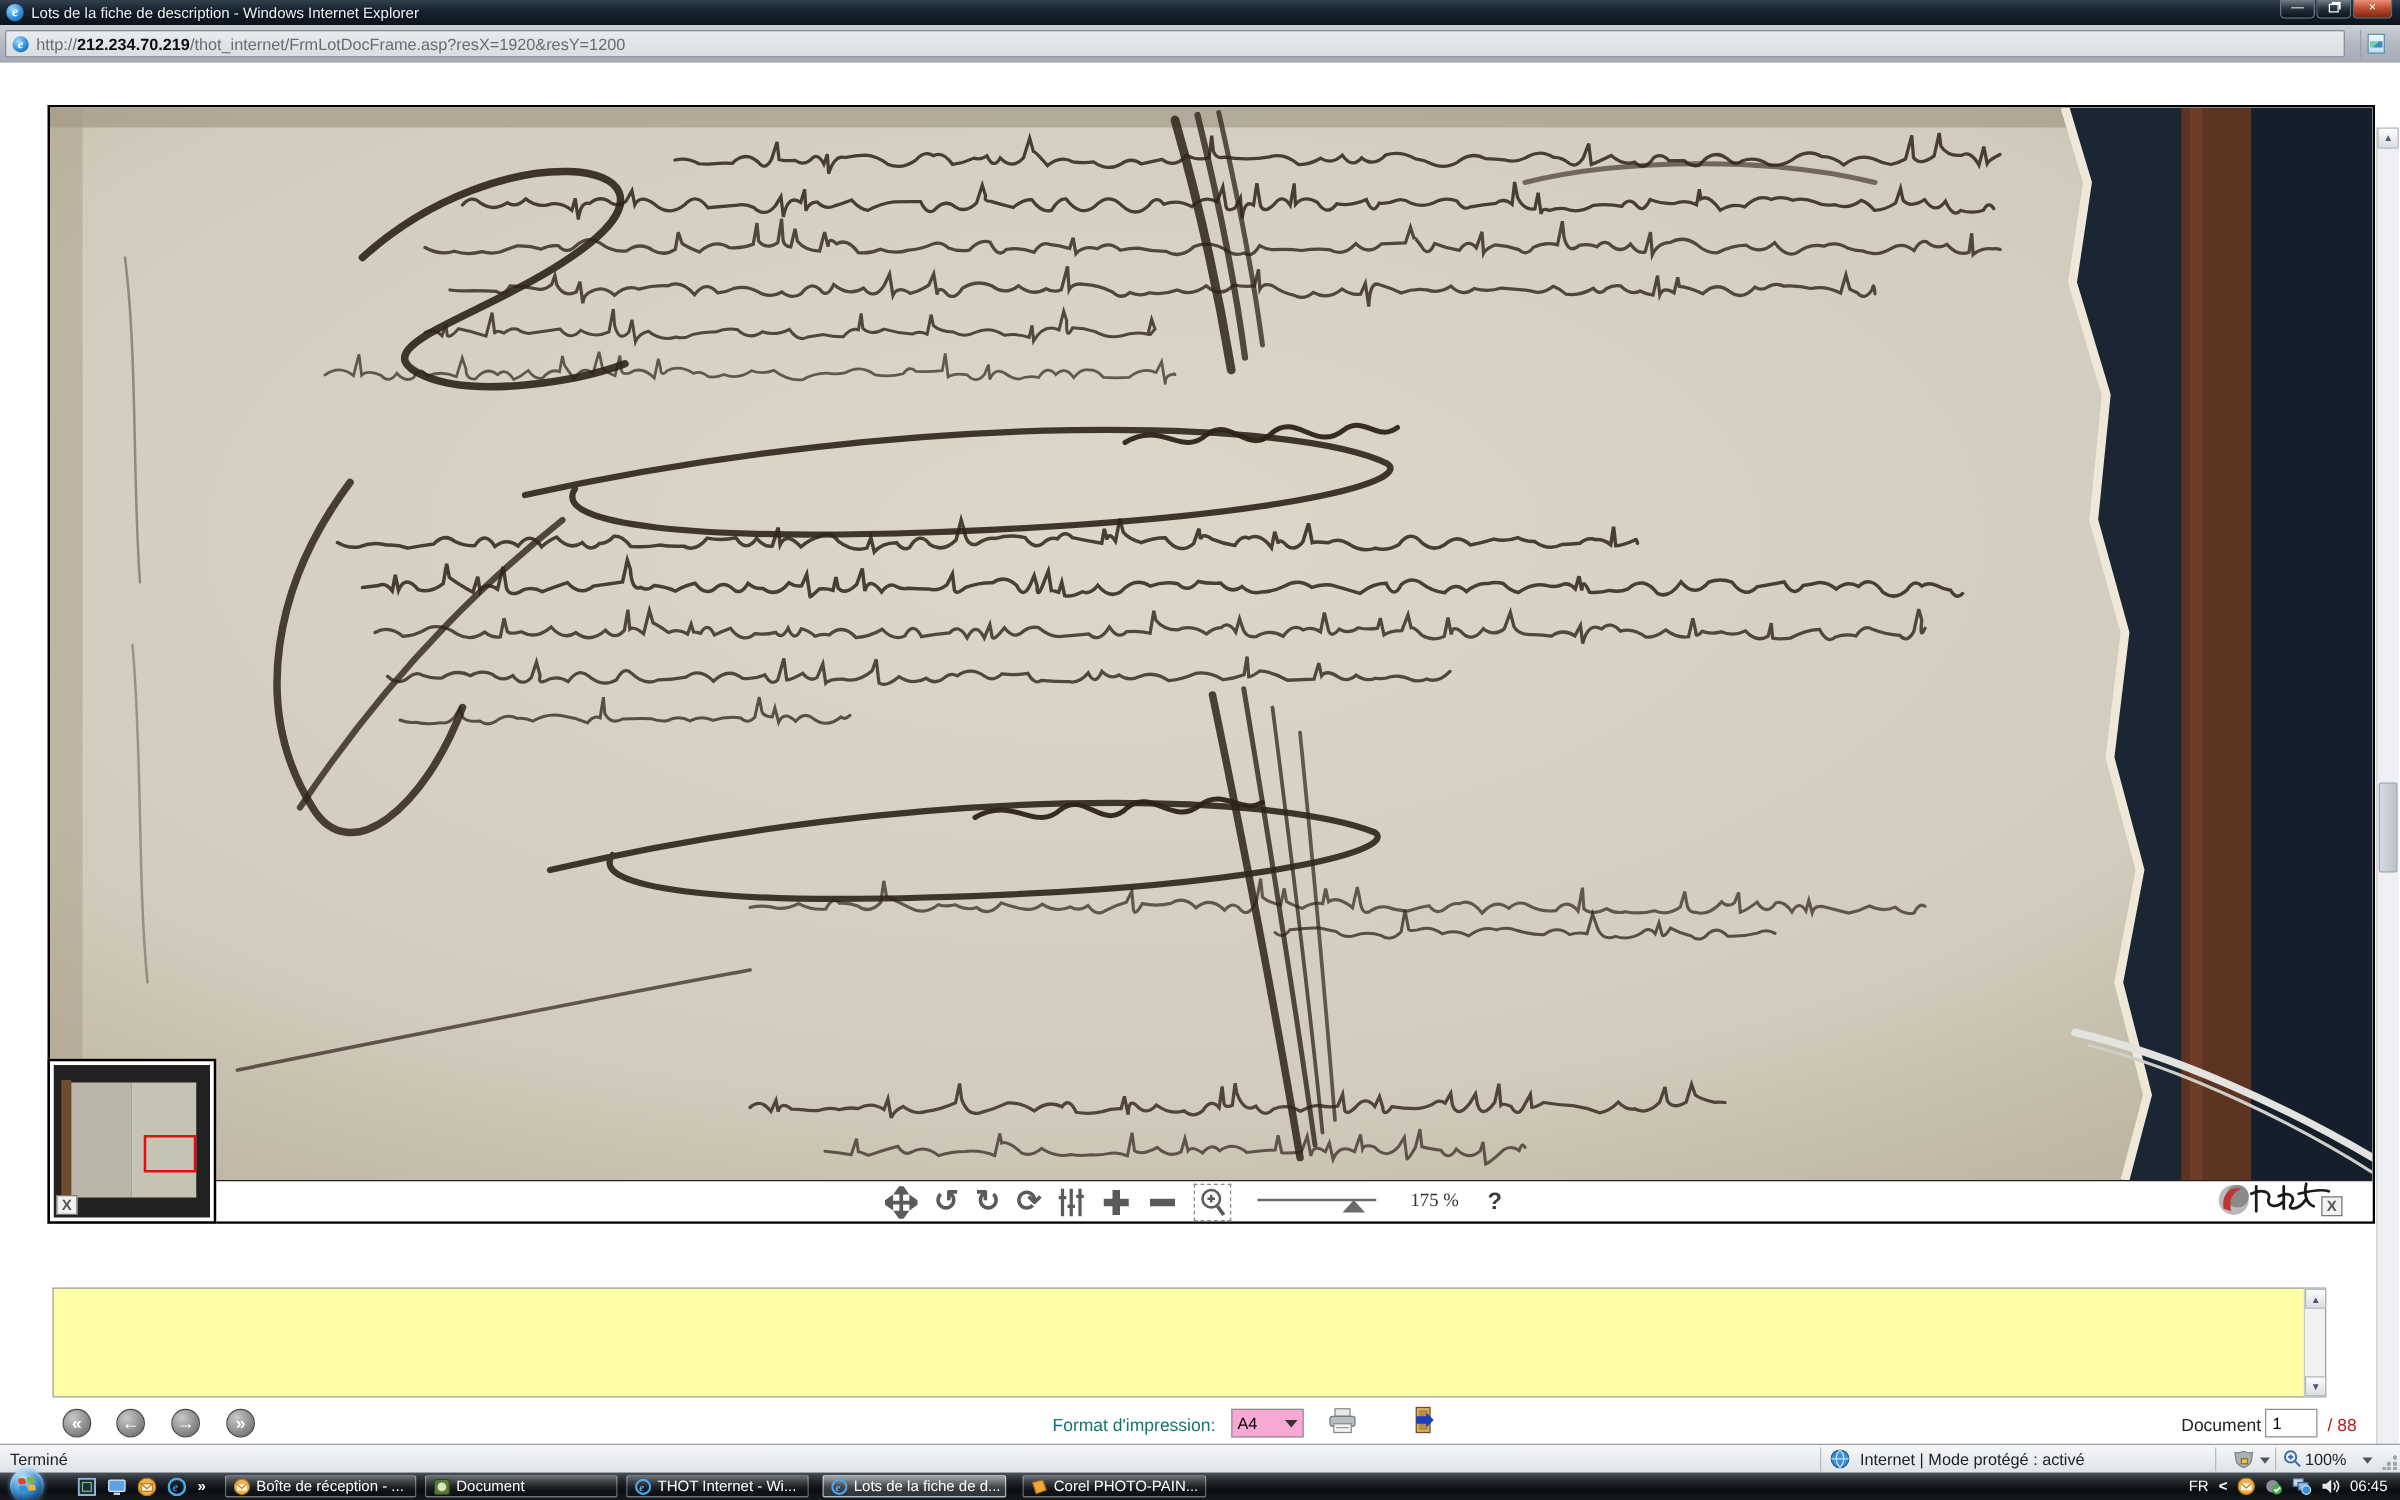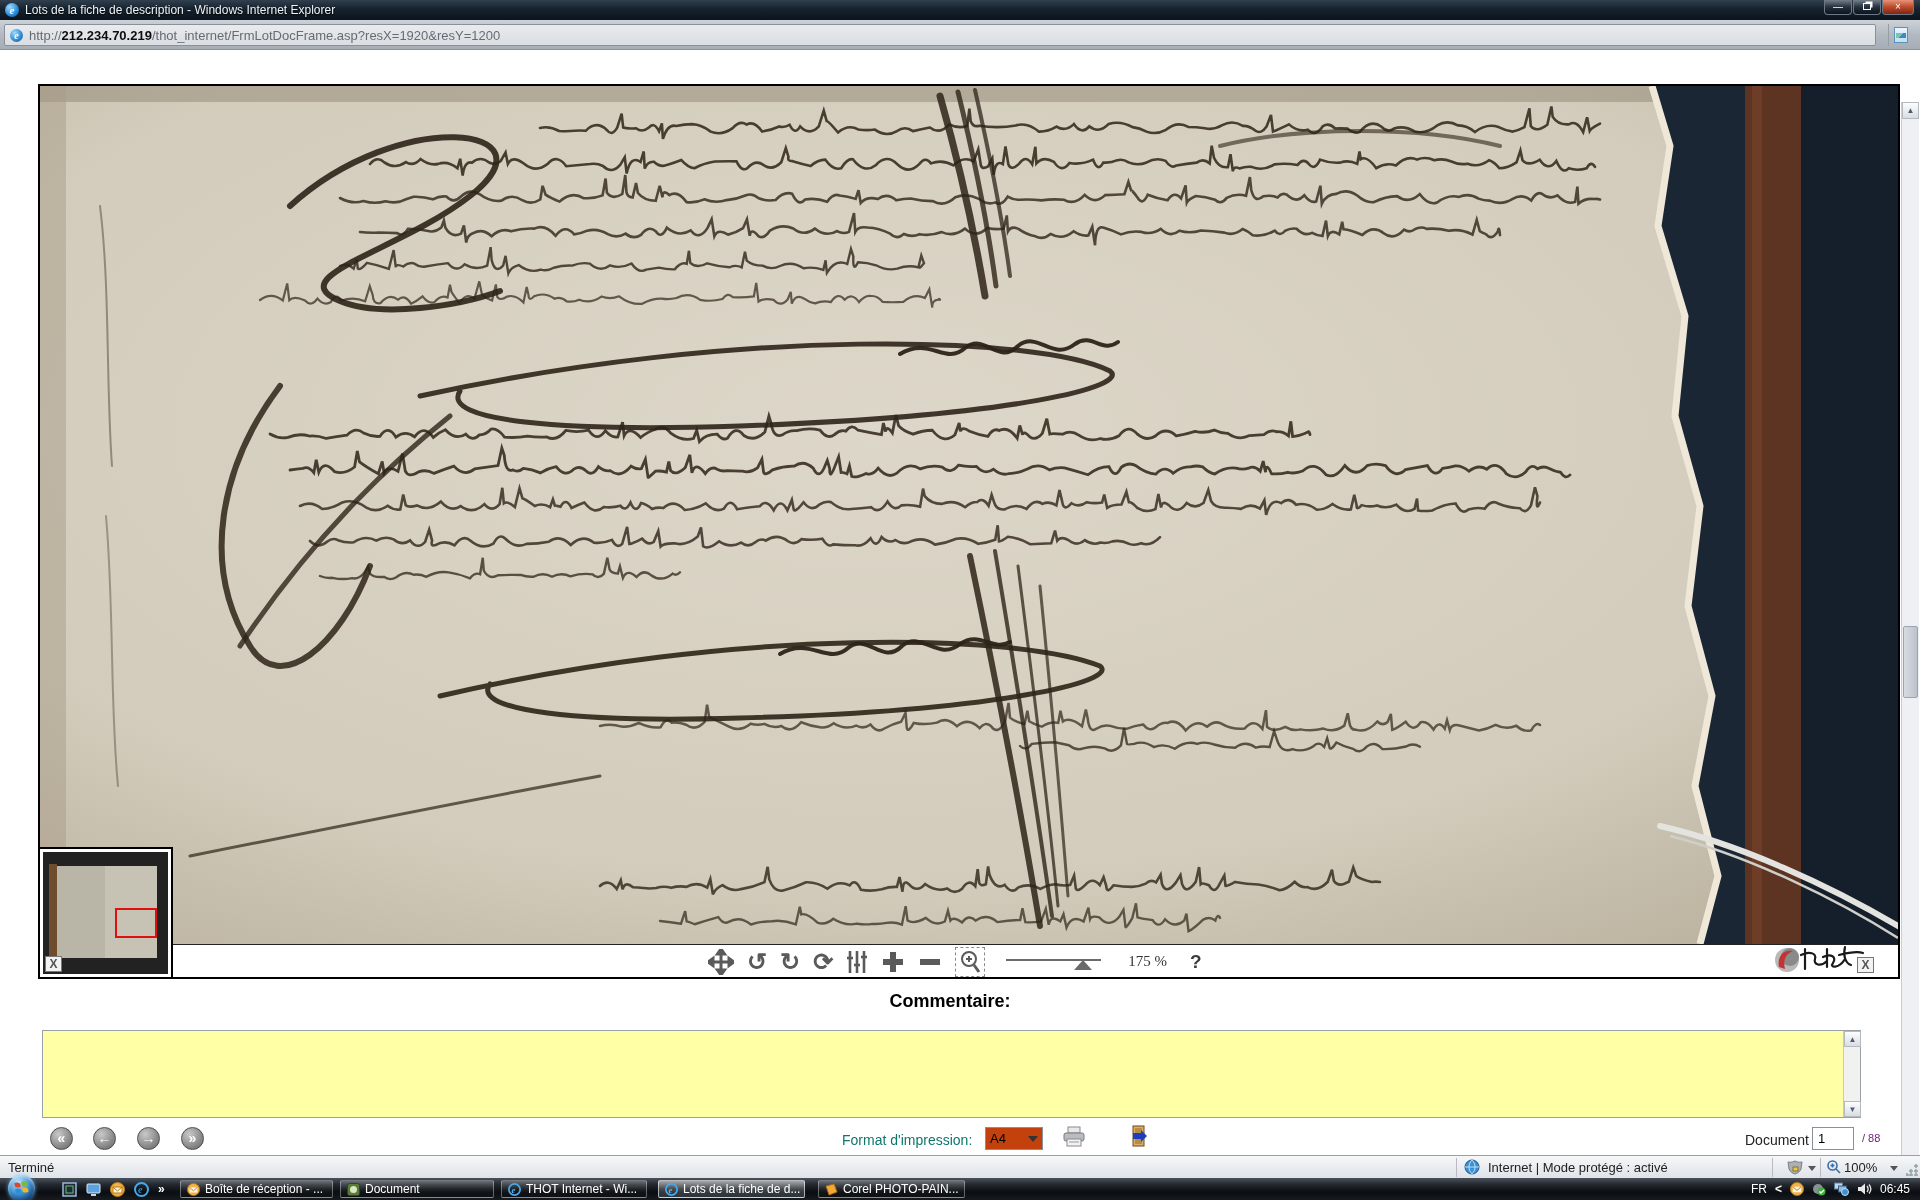--- a/index.html
+++ b/index.html
@@ -79,30 +79,30 @@
   .v-scroll .arr { position:absolute; left:0; width:17px; height:16px; background:linear-gradient(#fdfdfd,#d9dde2);
     border:1px solid #b4bac2; color:#4a5b74; font-size:8px; text-align:center; line-height:15px; }
   .v-scroll .arr.up { top:0; } .v-scroll .arr.down { bottom:0; }
 
   
   .bottom-row { position:absolute; left:0; top:1067px; width:1900px; height:40px; }
   .nav-circle { position:absolute; top:9px; width:23px; height:23px; border-radius:50%;
     background:radial-gradient(circle at 35% 30%, #c9c9c9, #8a8a8a 60%, #636363); border:1px solid #4c4c4c;
     color:#fff; font-weight:bold; font-size:14px; text-align:center; line-height:21px; }
   .fmt-label { position:absolute; left:842px; top:14px; font-size:14px; color:#0f766e; }
-  .fmt-select { position:absolute; left:985px; top:9px; width:58px; height:23px; background:#c2410c;
+  .fmt-select { position:absolute; left:985px; top:9px; width:58px; height:23px; background:#f9a8d4;
     border:1px solid #8a9099; font-size:13px; padding:3px 4px; }
   .fmt-select .sel-arrow { position:absolute; right:4px; top:8px; width:0; height:0;
     border-left:5px solid transparent; border-right:5px solid transparent; border-top:6px solid #333; }
   .printer-ic { position:absolute; left:1062px; top:8px; }
   .exit-ic { position:absolute; left:1125px; top:6px; }
   .doc-label { position:absolute; left:1745px; top:14px; font-size:14px; color:#222; }
   .doc-input { position:absolute; left:1812px; top:9px; width:42px; height:23px; background:#fff;
     border:1px solid #8a9099; font-size:13px; padding:3px 5px; }
-  .doc-total { position:absolute; left:1862px; top:14px; font-size:11px; color:#701a75; }
+  .doc-total { position:absolute; left:1862px; top:14px; font-size:14px; color:#b91c1c; }
 
   
   .page-scrollbar { position:absolute; right:1px; top:51px; width:18px; height:1103px; background:#eef0f3; border-left:1px solid #c9cdd2; }
   .page-scrollbar .arr { position:absolute; left:0; width:17px; height:17px; background:linear-gradient(#fdfdfd,#d9dde2);
     border:1px solid #b4bac2; color:#4a5b74; font-size:8px; text-align:center; line-height:16px; }
   .page-scrollbar .thumb { position:absolute; left:1px; top:524px; width:15px; height:72px;
     background:linear-gradient(90deg,#d7dbe2,#bcc2cc); border:1px solid #9aa4b2; border-radius:2px; }
 
   
   .statusbar { position:absolute; left:0; top:1155px; width:1920px; height:23px;
@@ -316,21 +316,20 @@
       </div>
       <span class="xbox" style="left:5px; bottom:5px;">X</span>
     </div>
 
     <div class="page-scrollbar">
       <div class="arr up" style="top:0;">▲</div>
       <div class="thumb"></div>
       <div class="arr" style="bottom:0;">▼</div>
     </div>
 
-    <div class="comment-label">Commentaire:</div>
     <div class="comment-box">
       <div class="v-scroll">
         <div class="arr up">▲</div>
         <div class="arr down">▼</div>
       </div>
     </div>
 
     <div class="bottom-row">
       <div class="nav-circle" style="left:50px;">«</div>
       <div class="nav-circle" style="left:93px;">←</div>

